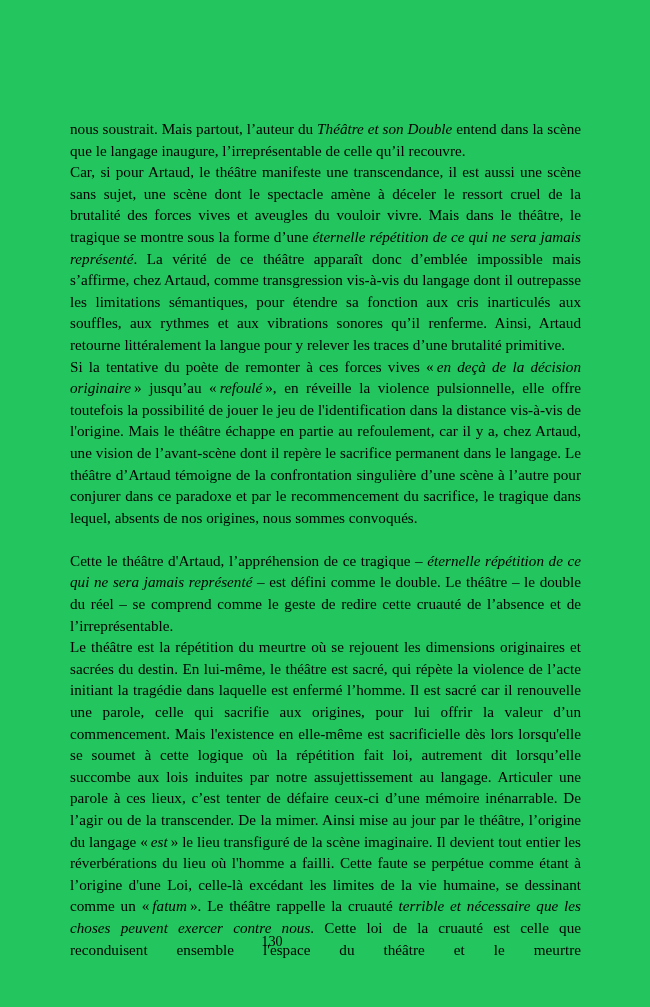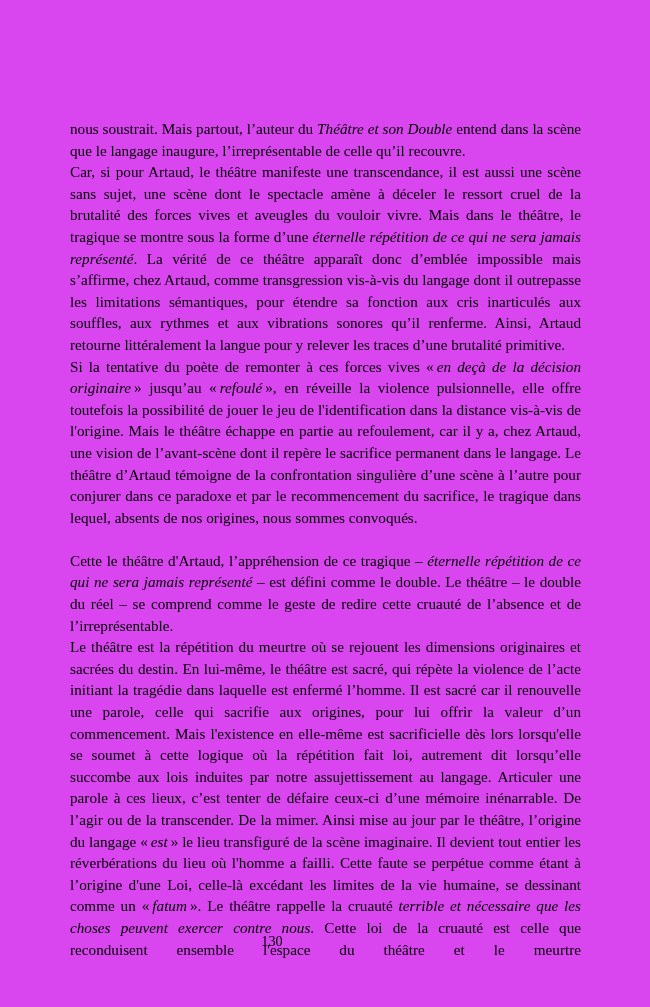--- a/index.html
+++ b/index.html
@@ -14,21 +14,21 @@
     font-family: "Liberation Serif", "DejaVu Serif", serif;
     color: #000000;
     overflow: hidden;
   }
   .page {
     position: absolute;
     left: 0;
     top: 0;
     width: 650px;
     height: 1007px;
-    background: #d946ef;
+    background: #22c55e;
   }
   .text-block {
     position: absolute;
     left: 70px;
     top: 118px;
     width: 511px;
   }
   .para {
     margin: 0;
     font-size: 15.2px;

